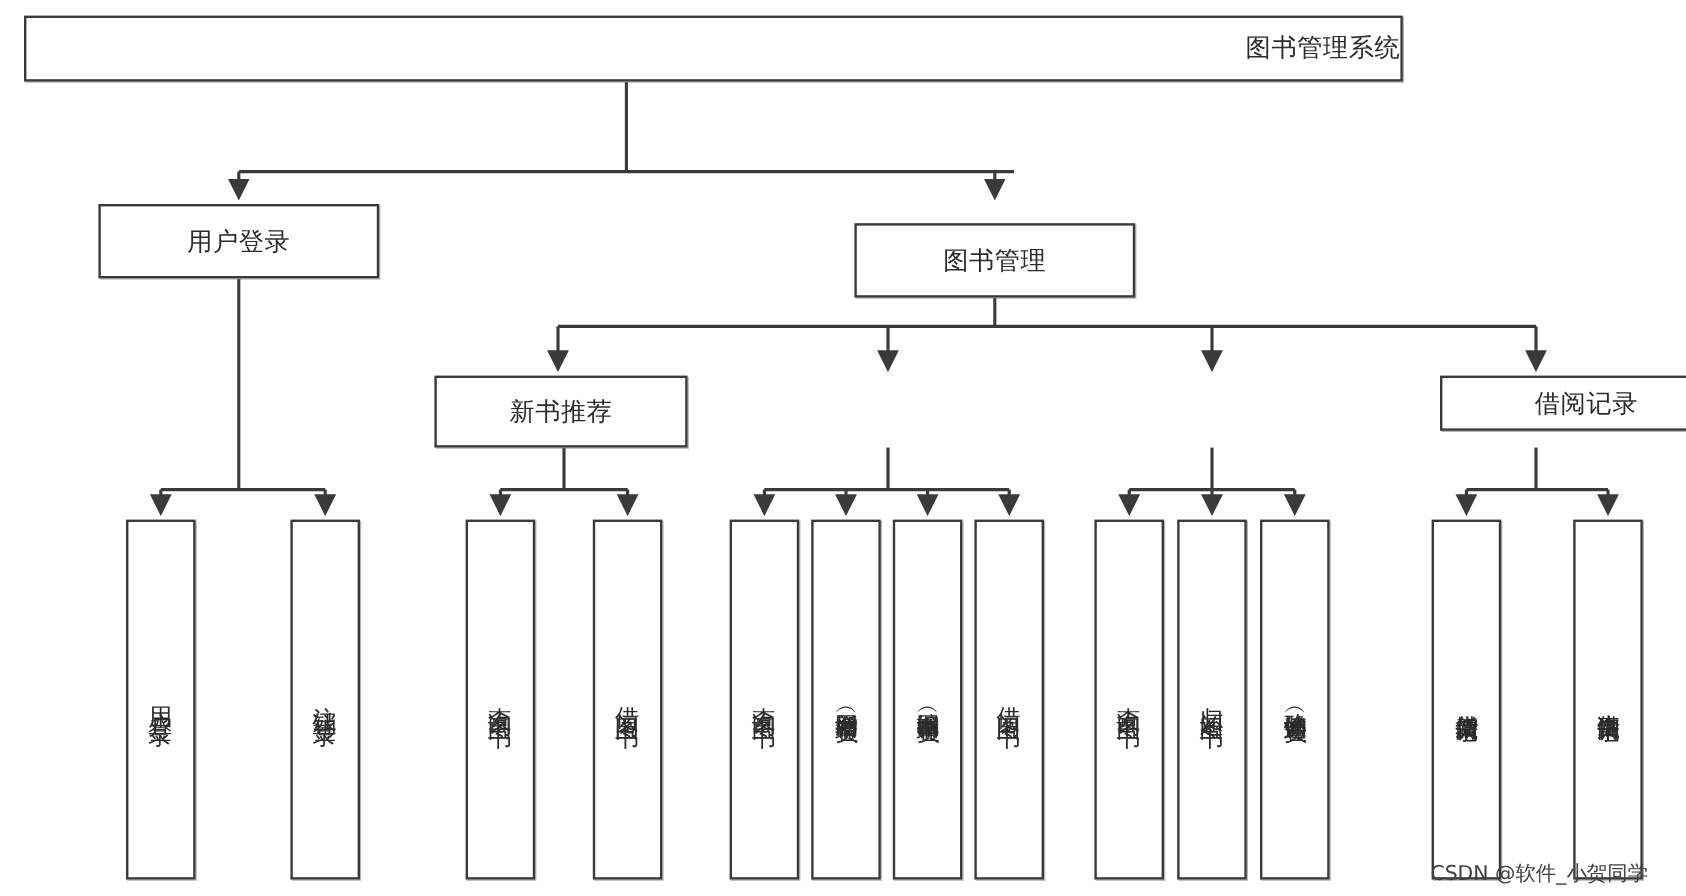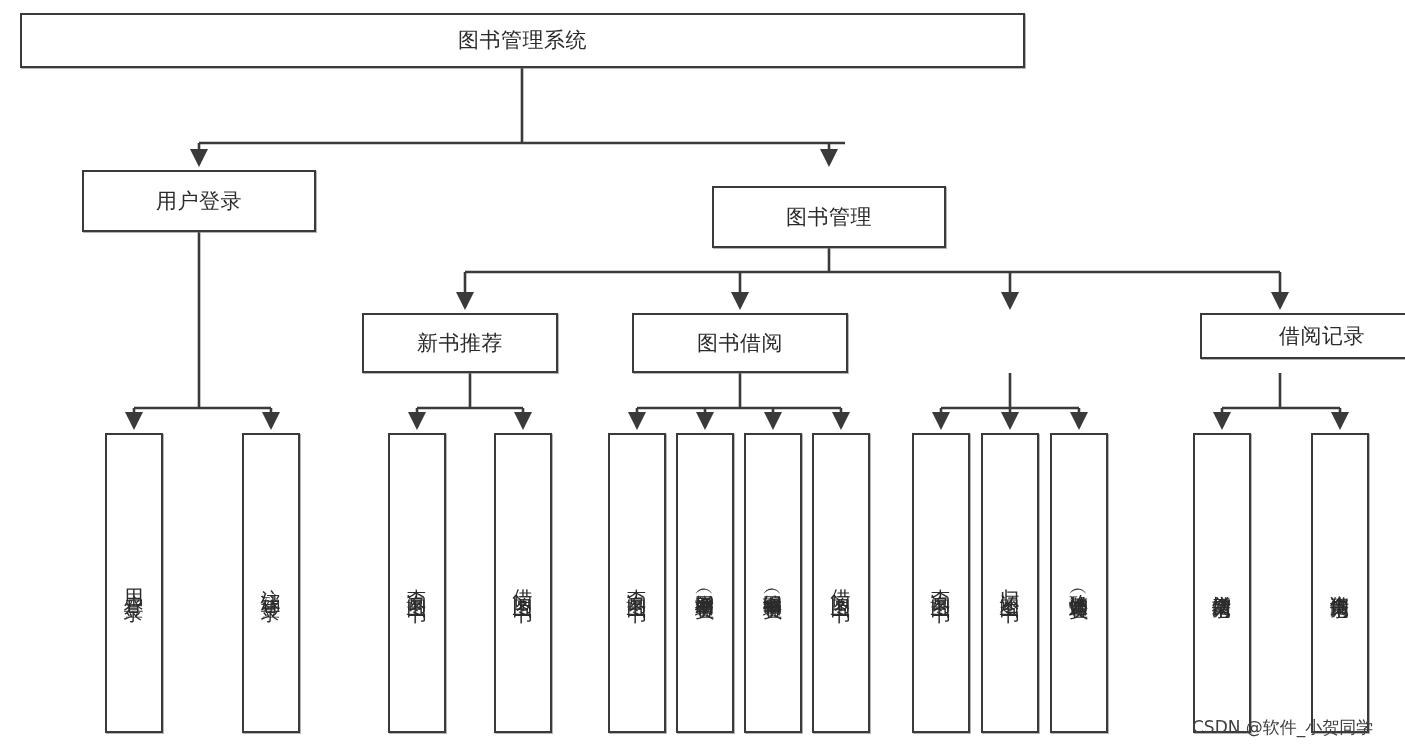--- a/index.html
+++ b/index.html
@@ -128,36 +128,33 @@
       <path d="M1010,408 L1010,427" marker-end="url(#arrow)"></path>
       <path d="M1079,408 L1079,427" marker-end="url(#arrow)"></path>
 
       <path d="M1280,373 L1280,408"></path>
       <path d="M1222,408 L1340,408"></path>
       <path d="M1222,408 L1222,427" marker-end="url(#arrow)"></path>
       <path d="M1340,408 L1340,427" marker-end="url(#arrow)"></path>
     </g>
   </svg>
 
-  <div class="node-box" style="left:20px; top:13px; width:1005px; height:55px;">
+  <div class="node-box" style="left:20px; top:13px; width:1149px; height:55px;justify-content:flex-end;">
     <span class="node-label">图书管理系统</span>
   </div>
 
   <div class="node-box" style="left:82px; top:170px; width:234px; height:62px;">
     <span class="node-label">用户登录</span>
   </div>
   <div class="node-box" style="left:712px; top:170px; width:234px; height:62px;margin-top:16px;">
     <span class="node-label">图书管理</span>
   </div>
 
-  <div class="node-box" style="left:362px; top:313px; width:196px; height:60px;">
+  <div class="node-box" style="left:362px; top:313px; width:211px; height:60px;">
     <span class="node-label">新书推荐</span>
-  </div>
-  <div class="node-box" style="left:632px; top:313px; width:216px; height:60px;">
-    <span class="node-label">图书借阅</span>
   </div>
   <div class="node-box" style="left:1200px; top:313px; width:216px; height:46px;padding-left:28px;">
     <span class="node-label">借阅记录</span>
   </div>
 
   <div class="leaf-box" style="left:105px; top:433px; width:58px; height:300px;">
     <span class="leaf-label">用户登录</span>
   </div>
   <div class="leaf-box" style="left:242px; top:433px; width:58px; height:300px;">
     <span class="leaf-label">注销登录</span>

